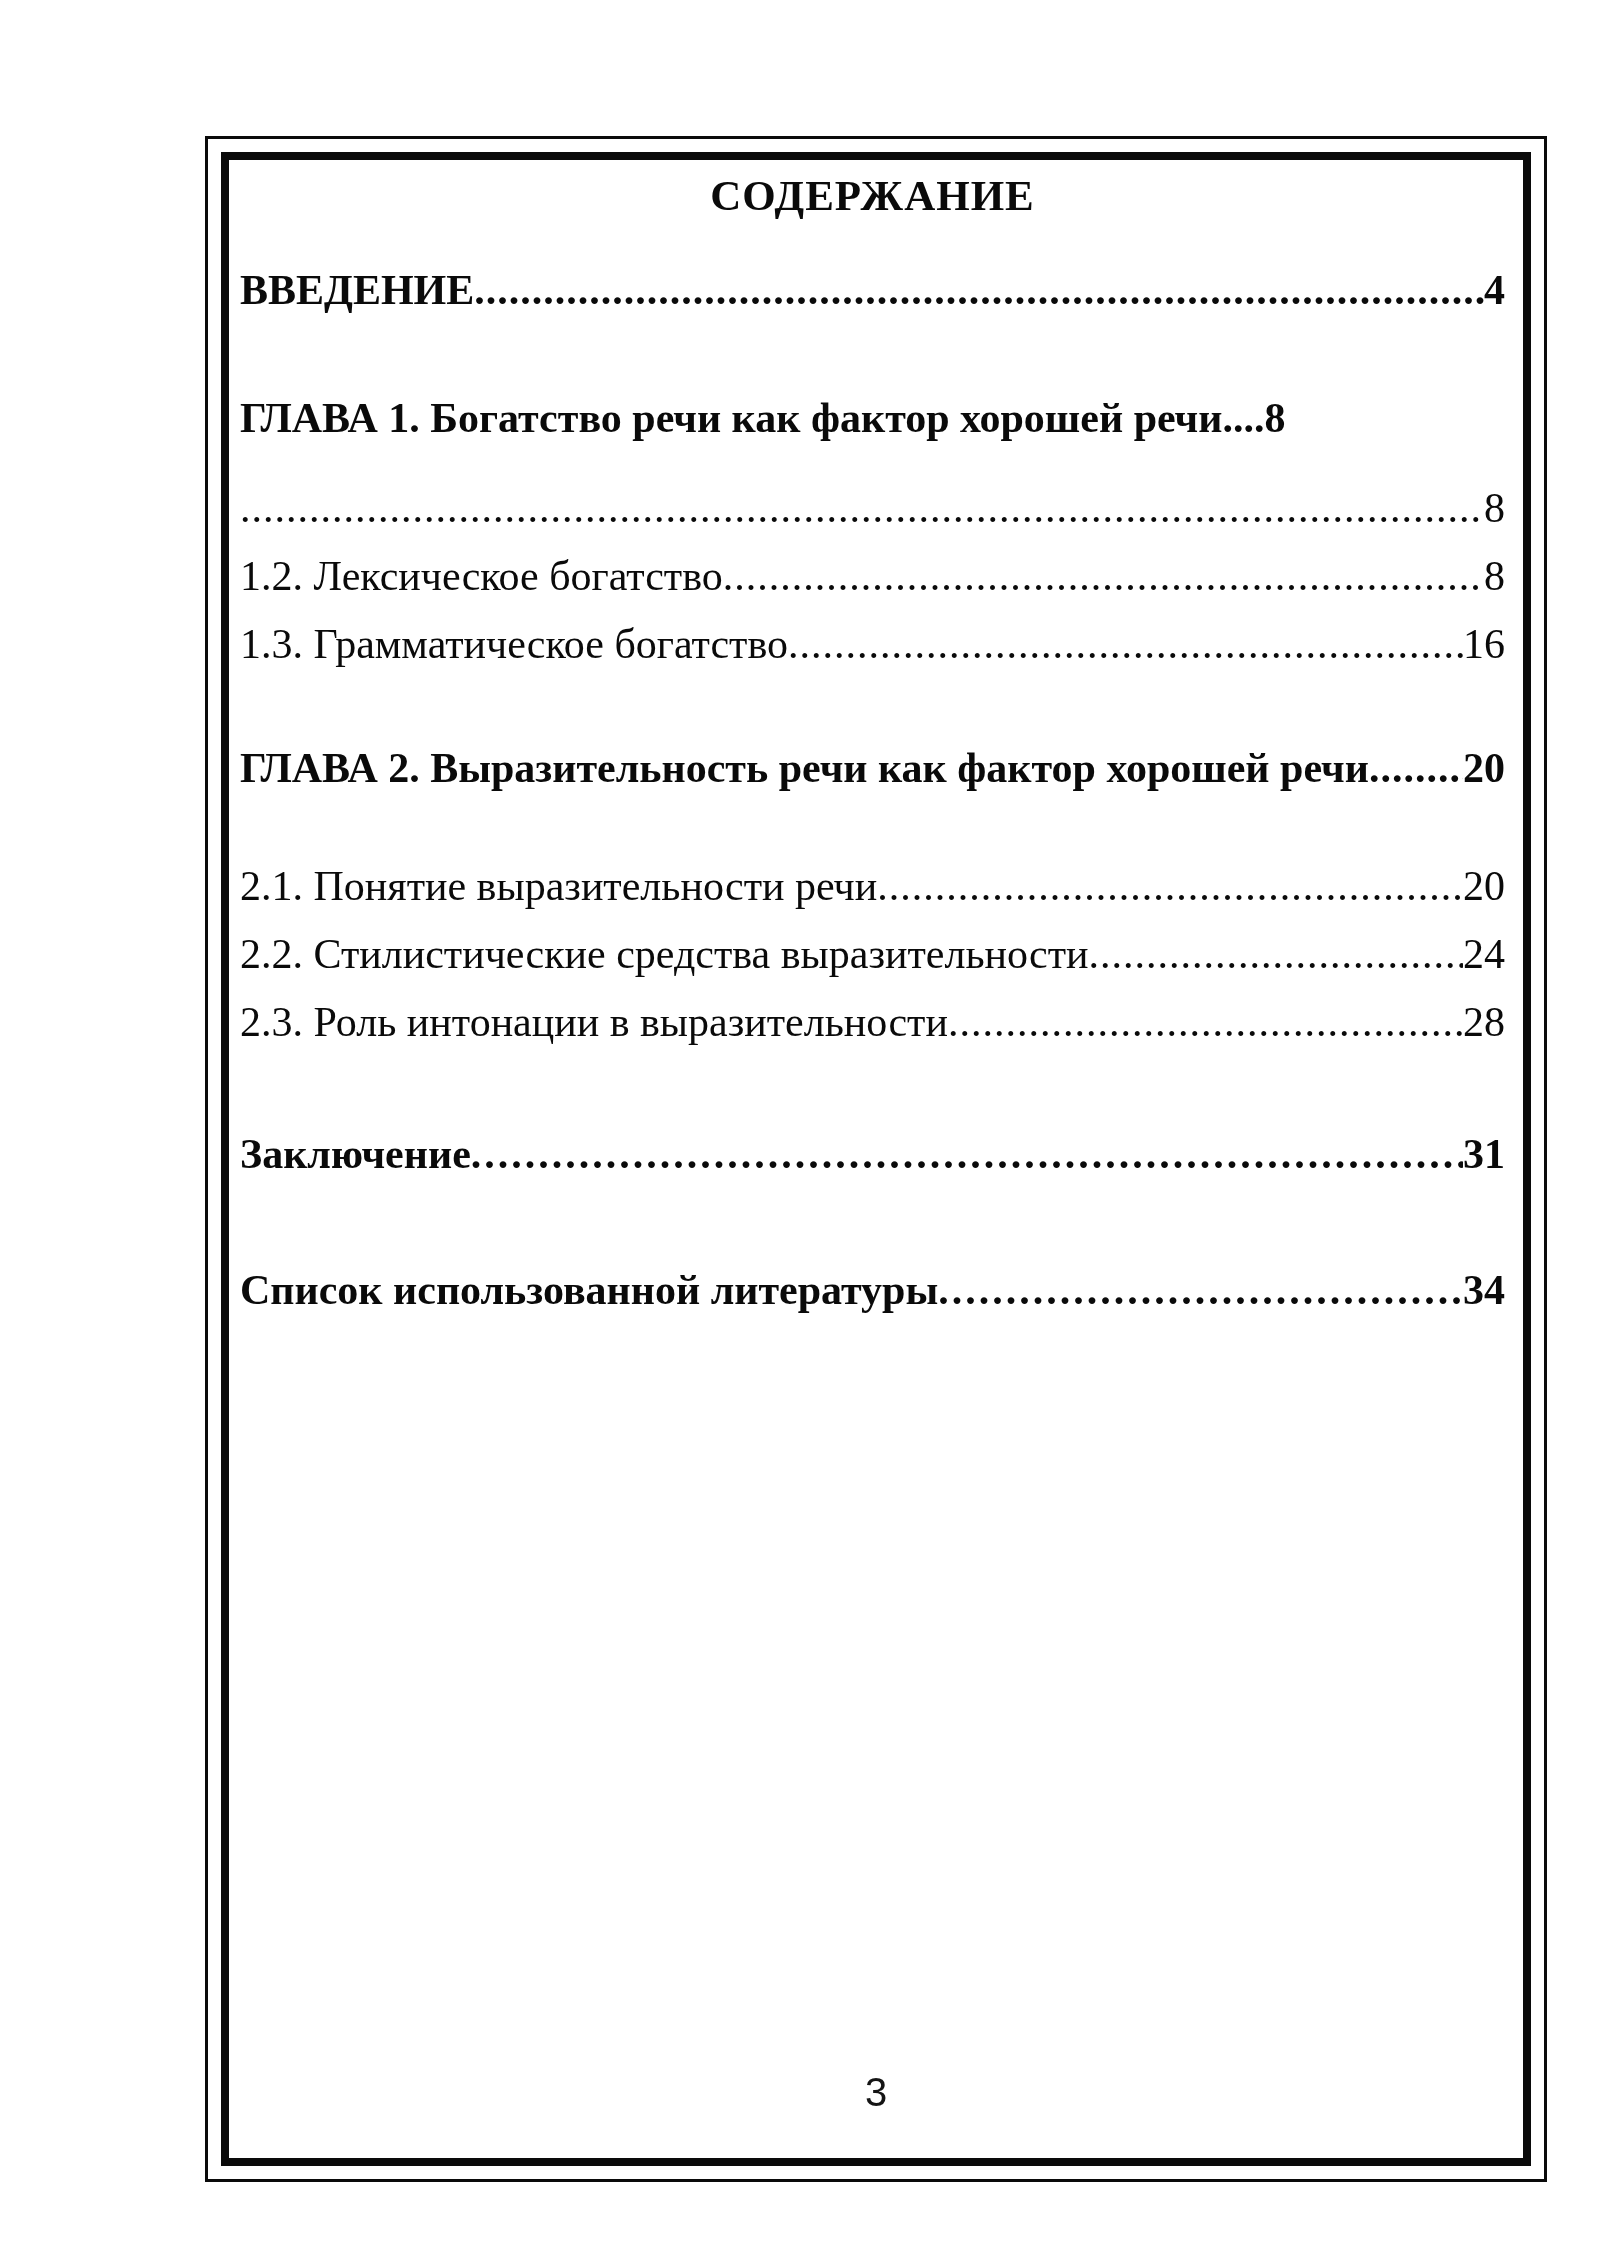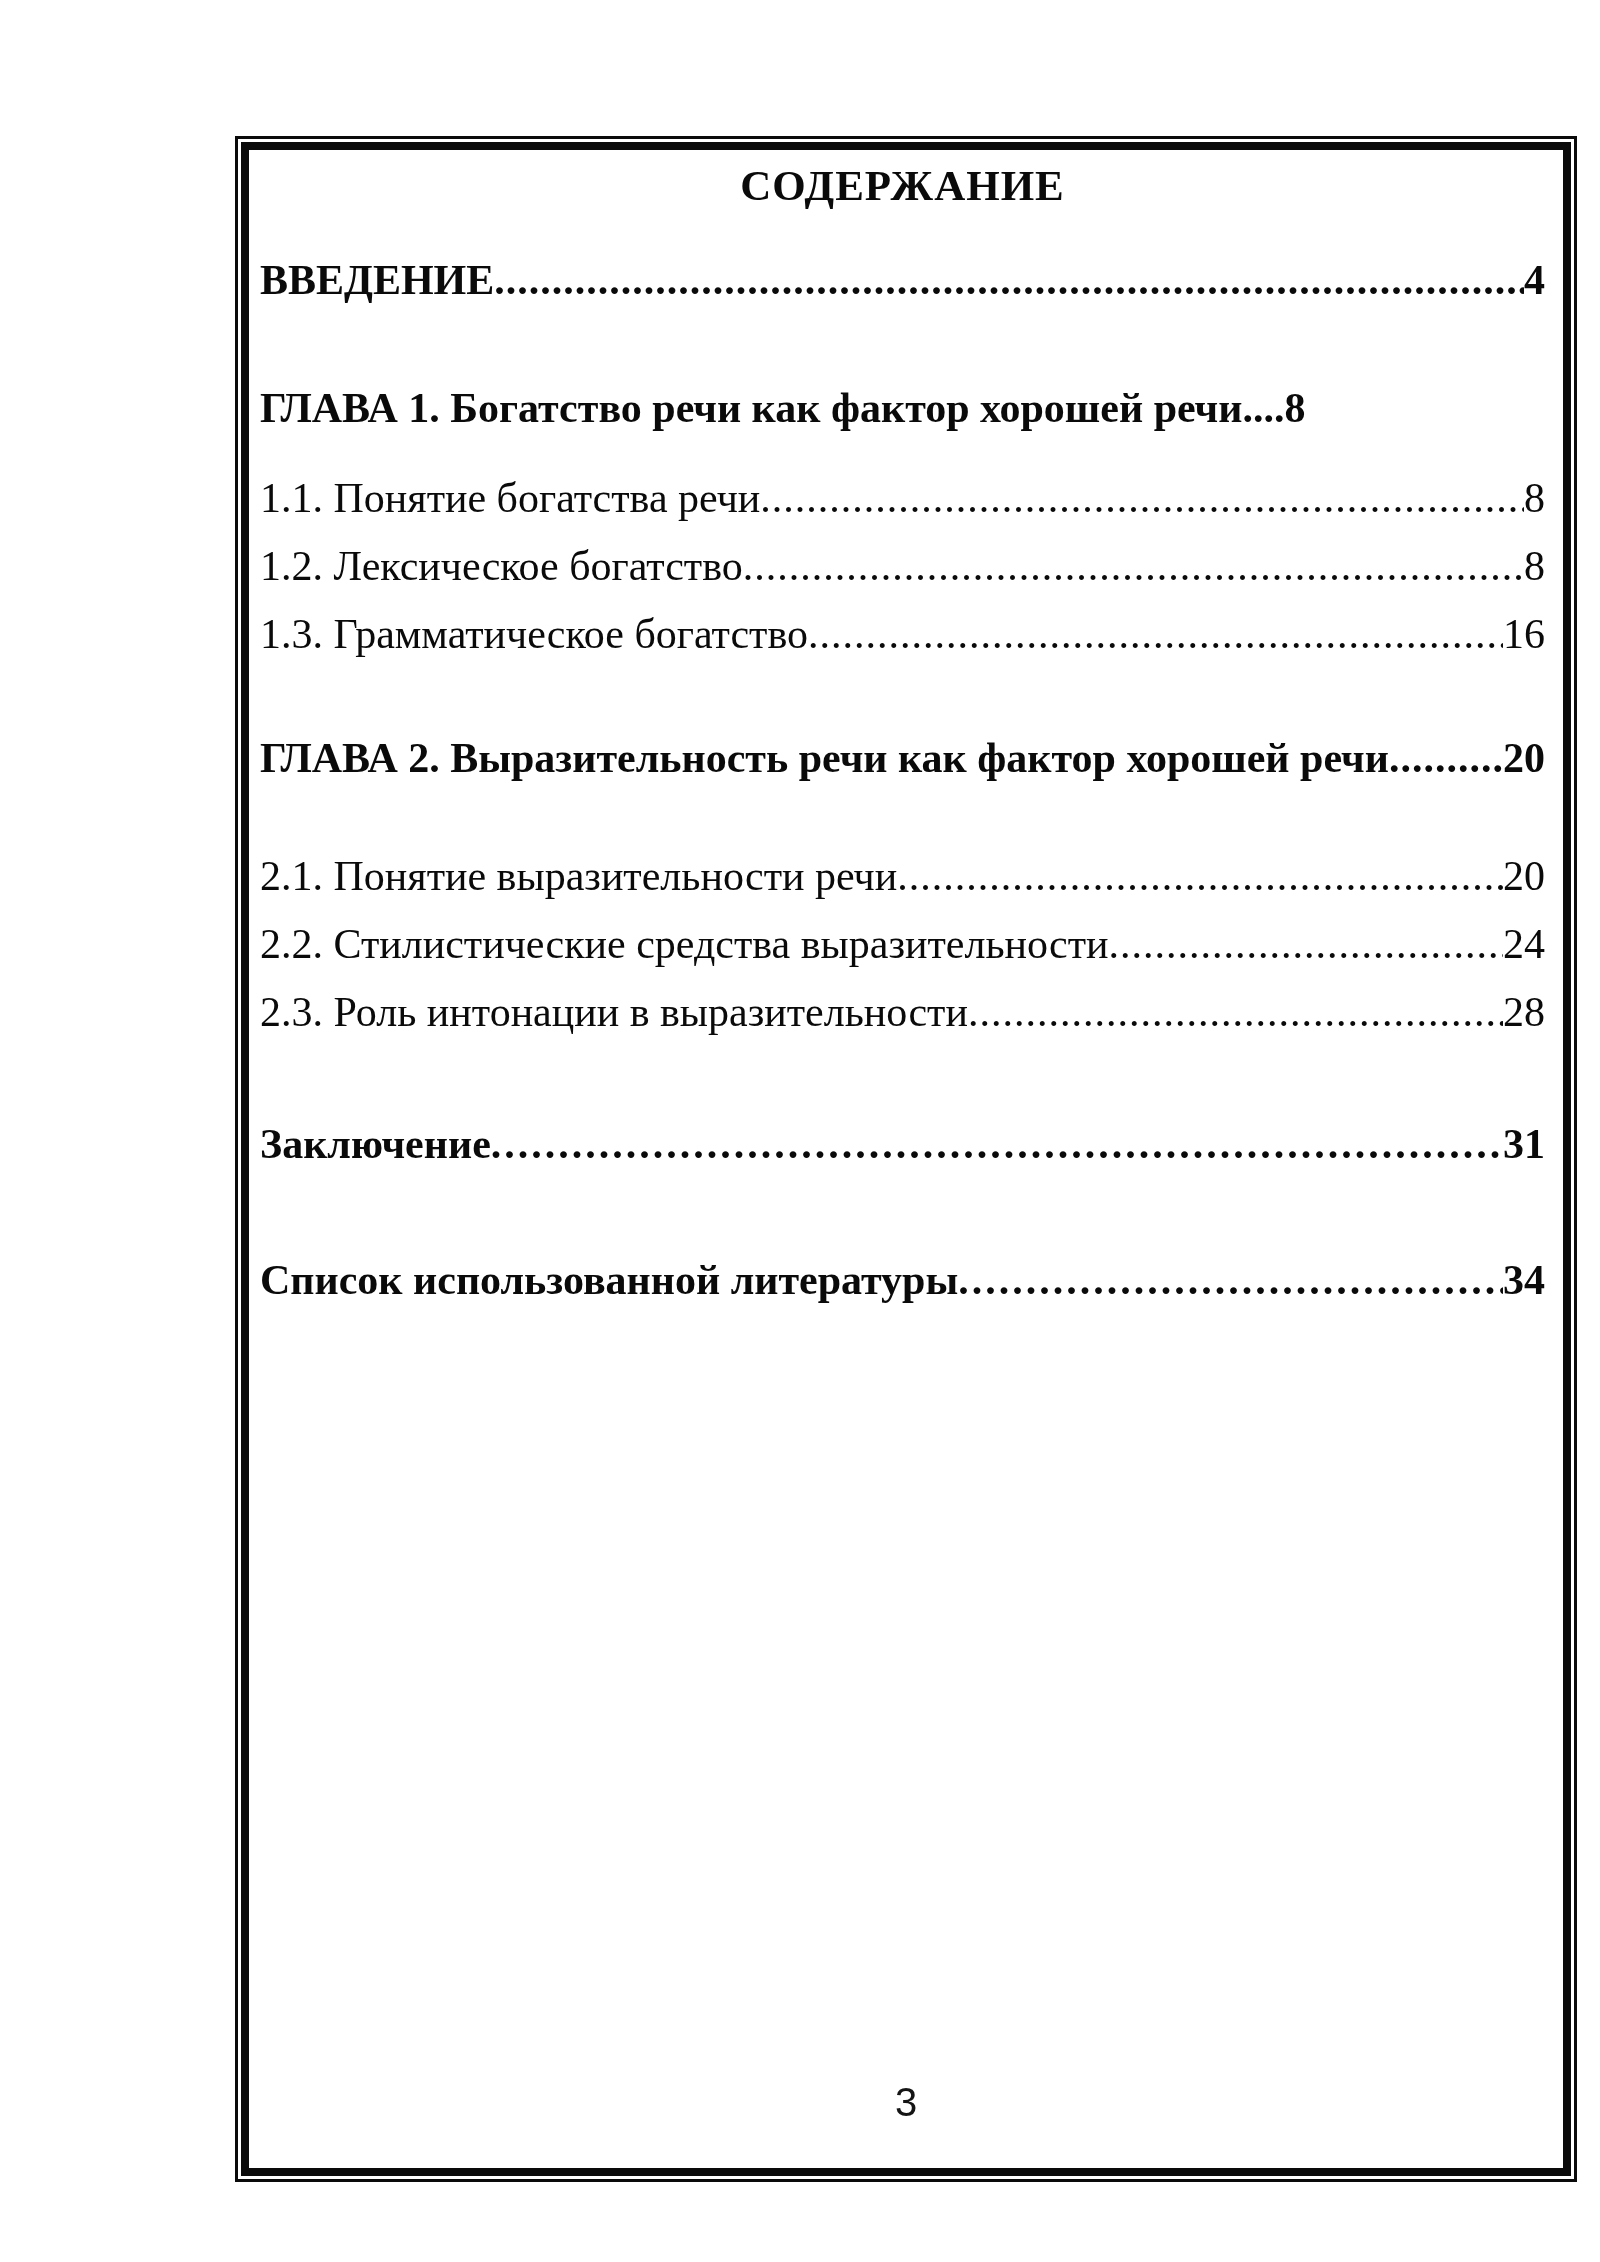--- a/index.html
+++ b/index.html
@@ -15,22 +15,21 @@
     color: #0a0a0a;
   }
   .frame {
     position: absolute;
     left: 205px;
     top: 136px;
     width: 1342px;
     height: 2046px;
     box-sizing: border-box;
     border: 3px solid #0a0a0a;
-    padding: 3px;
-    margin-left: 30px;
+    padding: 13px;
   }
   .frame-inner {
     position: relative;
     width: 100%;
     height: 100%;
     box-sizing: border-box;
     border: 8px solid #0a0a0a;
     padding: 6px 18px 0 11px;
     overflow: hidden;
   }
@@ -94,21 +93,20 @@
         <span class="label">ВВЕДЕНИЕ</span>
         <span class="leader">................................................................................................................................................................................................................................................</span>
         <span class="pagenum">4</span>
       </div>
 
       <div class="row bold inline-row mt-ch1">
         <span class="label">ГЛАВА 1. Богатство речи как фактор хорошей речи</span><span>....</span><span class="pagenum">8</span>
       </div>
 
       <div class="row mt-s11">
-        <span class="label">1.1. Понятие богатства речи</span>
         <span class="leader">................................................................................................................................................................................................................................................</span>
         <span class="pagenum">8</span>
       </div>
 
       <div class="row mt-sub">
         <span class="label">1.2. Лексическое богатство</span>
         <span class="leader">................................................................................................................................................................................................................................................</span>
         <span class="pagenum">8</span>
       </div>
 

